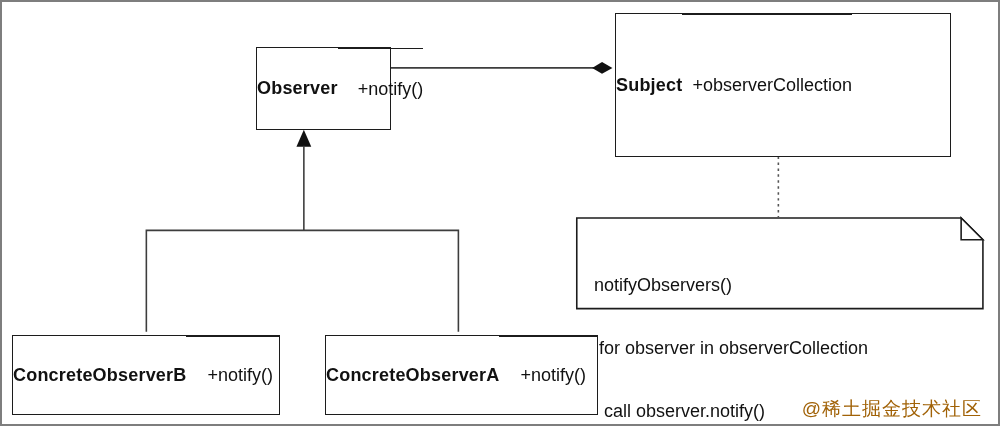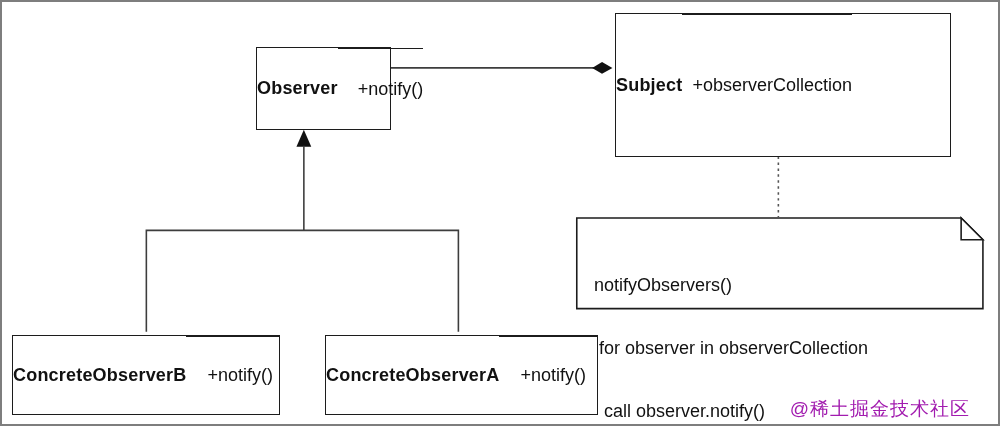--- a/index.html
+++ b/index.html
@@ -57,24 +57,24 @@
     box-sizing: border-box;
     padding: 13px 0 0 15px;
     font-family: Liberation Sans, sans-serif;
     font-size: 18px;
     line-height: 21px;
     white-space: pre;
   }
   .watermark {
     position: absolute;
     z-index: 3;
-    right: 28px;
+    right: 16px;
     bottom: 2px;
     font-size: 19px;
-    color: #a21caf;
+    color: #a16207;
     letter-spacing: 1px;
   }
   
   #box-observer { left: 233px; top: 45px;  width: 135px; height: 83px; margin-left: 21px; }
   #box-observer .uml-title  { flex: 0 0 40px; }
   #box-observer .uml-attrs  { flex: 0 0 11px; }
 
   #box-subject  { left: 613px; top: 11px;  width: 336px; height: 144px; }
   #box-subject .uml-title   { flex: 0 0 36px; }
   #box-subject .uml-attrs   { flex: 0 0 28px; display: flex; align-items: center; padding-left: 10px; }

